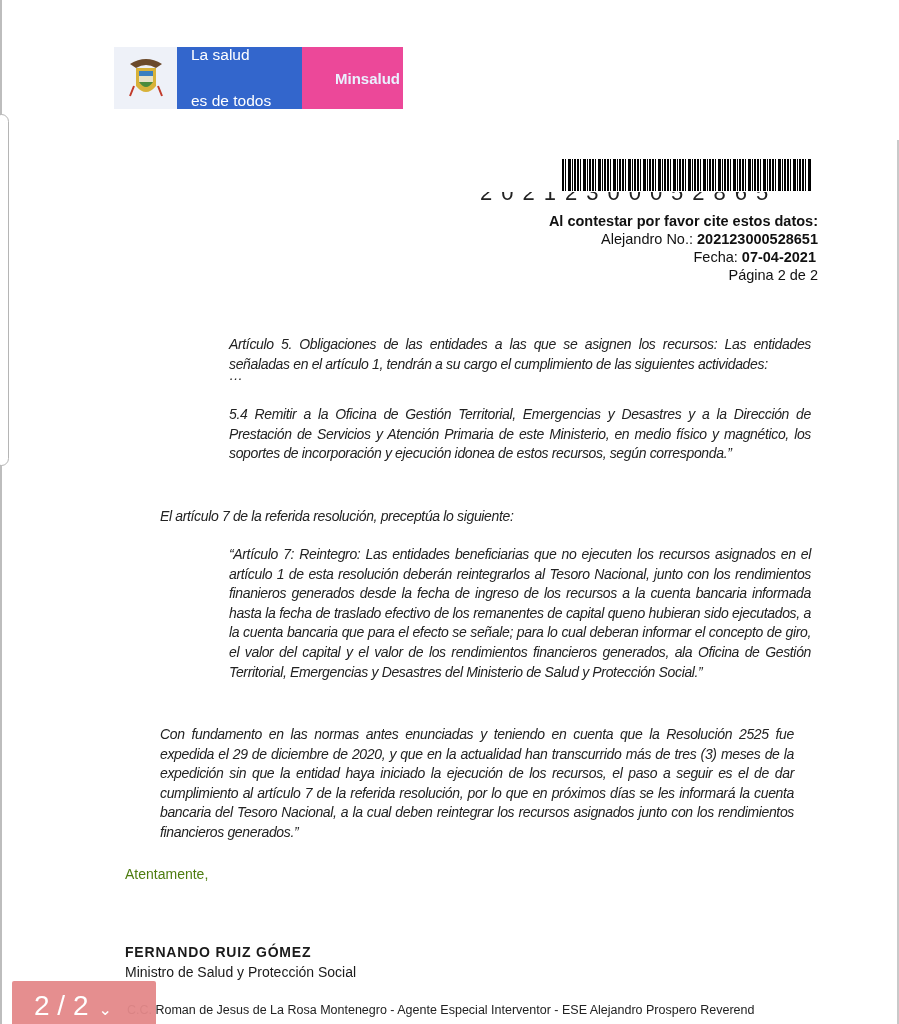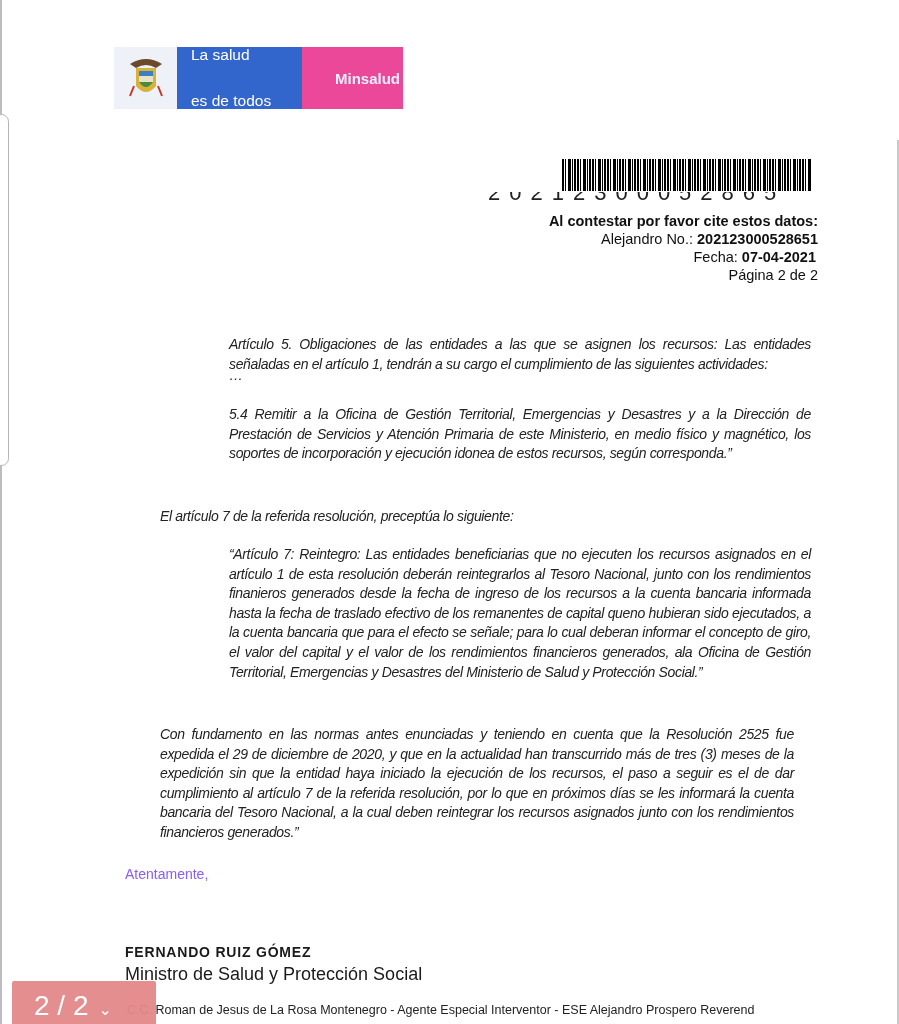--- a/index.html
+++ b/index.html
@@ -35,37 +35,37 @@
   }
   
   .barcode {
     position:absolute; left:562px; top:159px; width:250px; height:32px;
     background:repeating-linear-gradient(90deg,#000 0 2px,#fff 2px 3px,#000 3px 4px,#fff 4px 6px,#000 6px 9px,#fff 9px 10px,#000 10px 11px,#fff 11px 12px,#000 12px 14px,#fff 14px 15px);
   }
   .barcode-digits {
     position:absolute; left:480px; top:192px; width:330px; height:8px; overflow:hidden;
   }
   .barcode-digits span {
-    display:block; margin-top:-12px; font-size:22px; letter-spacing:9px; color:#222; font-family:"Liberation Sans", sans-serif;margin-left:8px;
+    display:block; margin-top:-12px; font-size:22px; letter-spacing:9px; color:#222; font-family:"Liberation Sans", sans-serif;
   }
   
   .ref-block {
     position:absolute; right:81px; top:212px; text-align:right; font-size:14.5px; line-height:18px; color:#111;
   }
   .ref-block .bold { font-weight:bold; }
   
   .para {
     position:absolute; font-style:italic; font-size:14px; line-height:19.6px; text-align:justify;
     color:#222; font-family:"Liberation Sans", sans-serif; letter-spacing:-0.35px;
   }
   .p-indent { left:229px; width:582px; }
   .p-normal { left:160px; width:634px; }
-  .plain { position:absolute; font-size:14px; color:#8b5cf6; }
+  .plain { position:absolute; font-size:14px; color:#4d7c0f; }
   .sig-name { position:absolute; left:125px; top:944px; font-weight:bold; font-size:14px; letter-spacing:0.8px; }
-  .sig-role { position:absolute; left:125px; top:964px; font-size:18px; }
+  .sig-role { position:absolute; left:125px; top:964px; font-size:14px; }
   .cc { position:absolute; left:127px; top:1003px; font-size:12.5px; color:#222; }
   .page-indicator {
     position:absolute; left:12px; top:981px; width:144px; height:50px; background:#e4898a; opacity:0.95;
     color:#fff; font-size:28px; display:flex; align-items:center; padding-left:22px; box-sizing:border-box;
     border-radius:2px;
   }
   .page-indicator .chev { font-size:16px; margin-left:10px; margin-top:6px; }
 </style>
 </head>
 <body>

